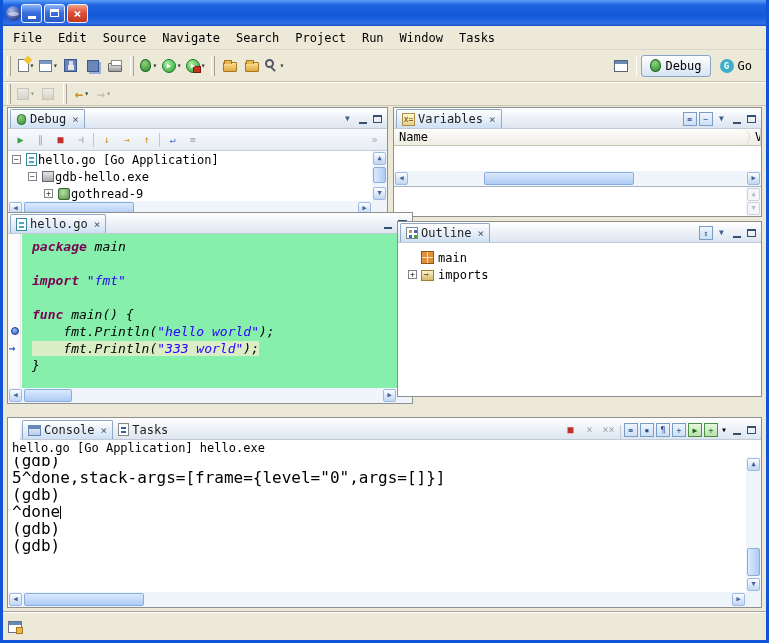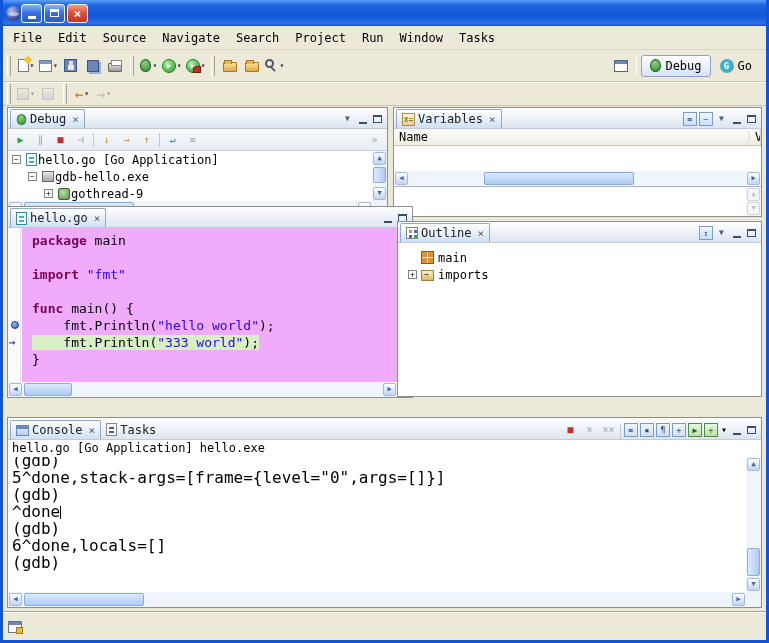--- a/index.html
+++ b/index.html
@@ -124,21 +124,21 @@
   .sbt-h{background:linear-gradient(180deg,#DCEAFE,#AECBF4);}
   .sb.dis{background:#F5F6F9;}
   .sb.dis .sbb{background:#F4F6FA;border-color:#CDD3DC;color:#B9BFC9;}
   .sbc{position:absolute;width:15px;height:15px;background:#EFF3FA;}
 
   
   .ruler{position:absolute;left:0;top:21px;bottom:15px;width:13px;background:#FBFBFB;border-right:1px solid #E4E4E4;}
   .marker-bp{position:absolute;left:3px;width:8px;height:8px;border-radius:50%;border:1px solid #18388C;
     background:radial-gradient(circle at 35% 30%,#9AC0F8,#2A5BD0);}
   .marker-ip{position:absolute;left:1px;color:#2858C8;font-weight:bold;font-size:11px;line-height:10px;}
-  .code{position:absolute;left:14px;right:15px;top:21px;bottom:15px;padding:4px 0 0 10px;background:#f0abfc;overflow:hidden;}
+  .code{position:absolute;left:14px;right:15px;top:21px;bottom:15px;padding:4px 0 0 10px;background:#86efac;overflow:hidden;font-style:italic;}
   .code-line{height:17px;line-height:17px;font-size:13px;white-space:pre;}
   .code-line.cur .code-in{background:var(--c-debugline,#D9EEC5);}
   .tok-kw{color:var(--c-keyword,#7B0052);font-weight:bold;}
   .tok-str{color:var(--c-string,#2A00FF);}
   .tok-pl{color:#000;}
 
   
   .con-label{position:absolute;left:0;right:15px;top:22px;height:17px;background:#fff;padding:1px 4px;font-size:12px;white-space:nowrap;overflow:hidden;}
   .con-text{position:absolute;left:0;right:15px;top:39px;bottom:15px;background:#fff;padding:0 4px;overflow:hidden;}
   .con-line{height:17px;line-height:17px;font-size:16px;white-space:pre;}
@@ -347,21 +347,21 @@
       <span class="sbt sbt-h" style="left:90px;width:150px;top:1px;bottom:1px;"></span>
       <span class="sbb" style="right:0;top:0;">▶</span>
     </div>
     <div style="position:absolute;left:0;right:0;top:78px;bottom:0;background:#fff;border-top:1px solid #A8B4C4;"></div>
     <div class="sb dis" style="right:0;top:79px;bottom:0;width:15px;">
       <span class="sbb" style="top:0;left:0;">▲</span>
       <span class="sbb" style="bottom:0;left:0;">▼</span>
     </div>
   </div>
 
-  <div class="panel" style="left:4px;top:206px;width:406px;height:192px;">
+  <div class="panel" style="left:4px;top:212px;width:406px;height:192px;">
     <div class="phead">
       <div class="tab sel">
         <span class="ic ic-gofile"></span>
         <span>hello.go</span>
         <span class="tabx">×</span>
       </div>
       <span class="spacer"></span>
       <span class="vbtn">
           <span class="gmin"></span>
         </span>
@@ -422,21 +422,21 @@
         </div>
         <div class="tree-row" style="padding-left: 2px;">
           <span class="expander ex-plus">+</span>
           <span class="tree-icon ic-imports"></span>
           <span class="tree-label">imports</span>
         </div>
       </div>
   </div>
 
   <div class="panel" style="left:4px;top:417px;width:755px;height:191px;">
-    <div class="phead" style="height:22px;">
+    <div class="phead" style="height:22px;margin-left:12px;">
       <div class="tab sel">
         <span class="ic ic-consoleview"></span>
         <span>Console</span>
         <span class="tabx">×</span>
       </div>
       <div class="tab">
         <span class="ic ic-tasks"></span>
         <span>Tasks</span>
       </div>
       <span class="spacer"></span>
@@ -458,21 +458,20 @@
           <span class="gmax"></span>
         </span>
     </div>
     <div class="con-label">hello.go [Go Application] hello.exe</div>
     <div class="con-text">
         <div class="con-line">(gdb)</div>
         <div class="con-line">5^done,stack-args=[frame={level="0",args=[]}]</div>
         <div class="con-line">(gdb)</div>
         <div class="con-line">^done<span class="caret"></span></div>
         <div class="con-line">(gdb)</div>
-        <div class="con-line">6^done,locals=[]</div>
         <div class="con-line">(gdb)</div>
       </div>
     <div class="sb" style="right:0;top:39px;bottom:15px;width:15px;">
       <span class="sbb" style="top:0;left:0;">▲</span>
       <span class="sbt" style="left:1px;right:1px;bottom:16px;height:28px;"></span>
       <span class="sbb" style="bottom:0;left:0;">▼</span>
     </div>
     <div class="sb" style="left:0;right:15px;bottom:0;height:15px;">
       <span class="sbb" style="left:0;top:0;">◀</span>
       <span class="sbt sbt-h" style="left:16px;width:120px;top:1px;bottom:1px;"></span>

